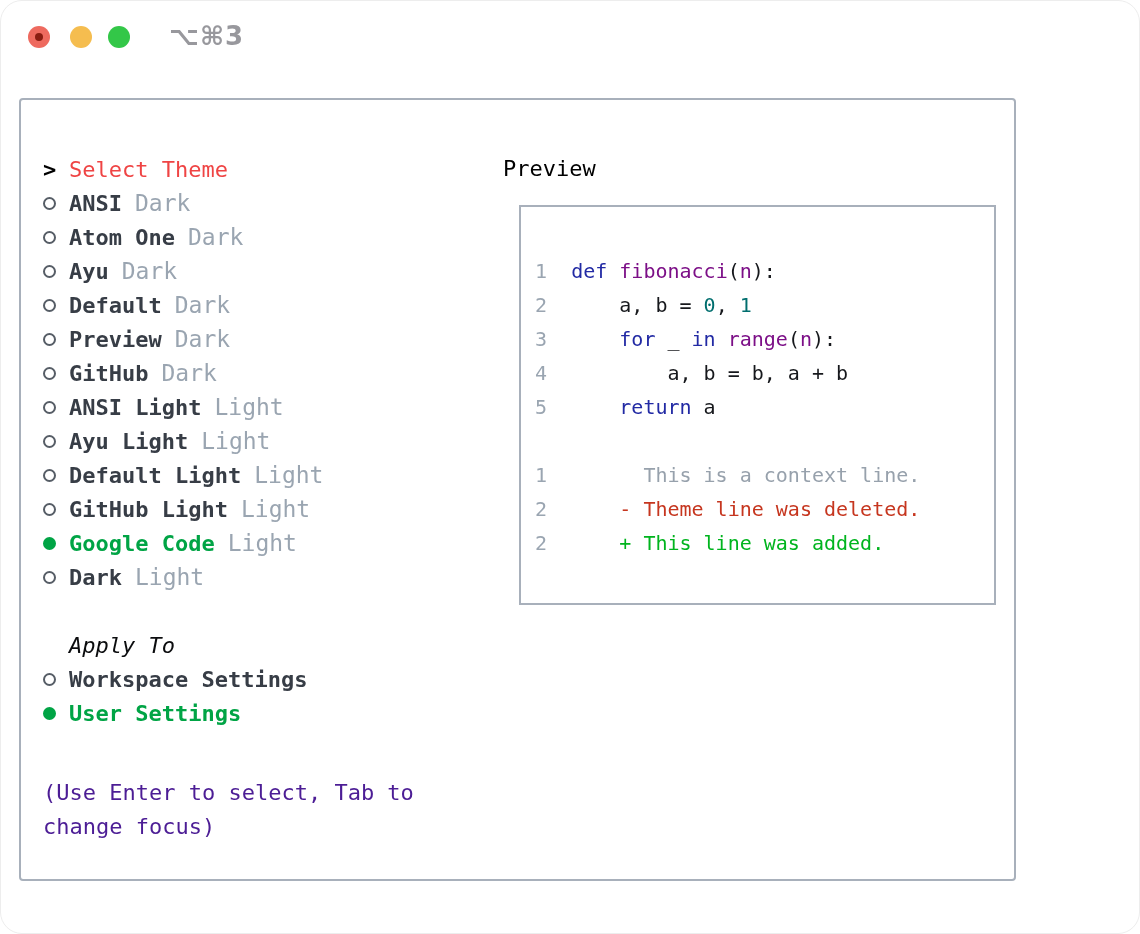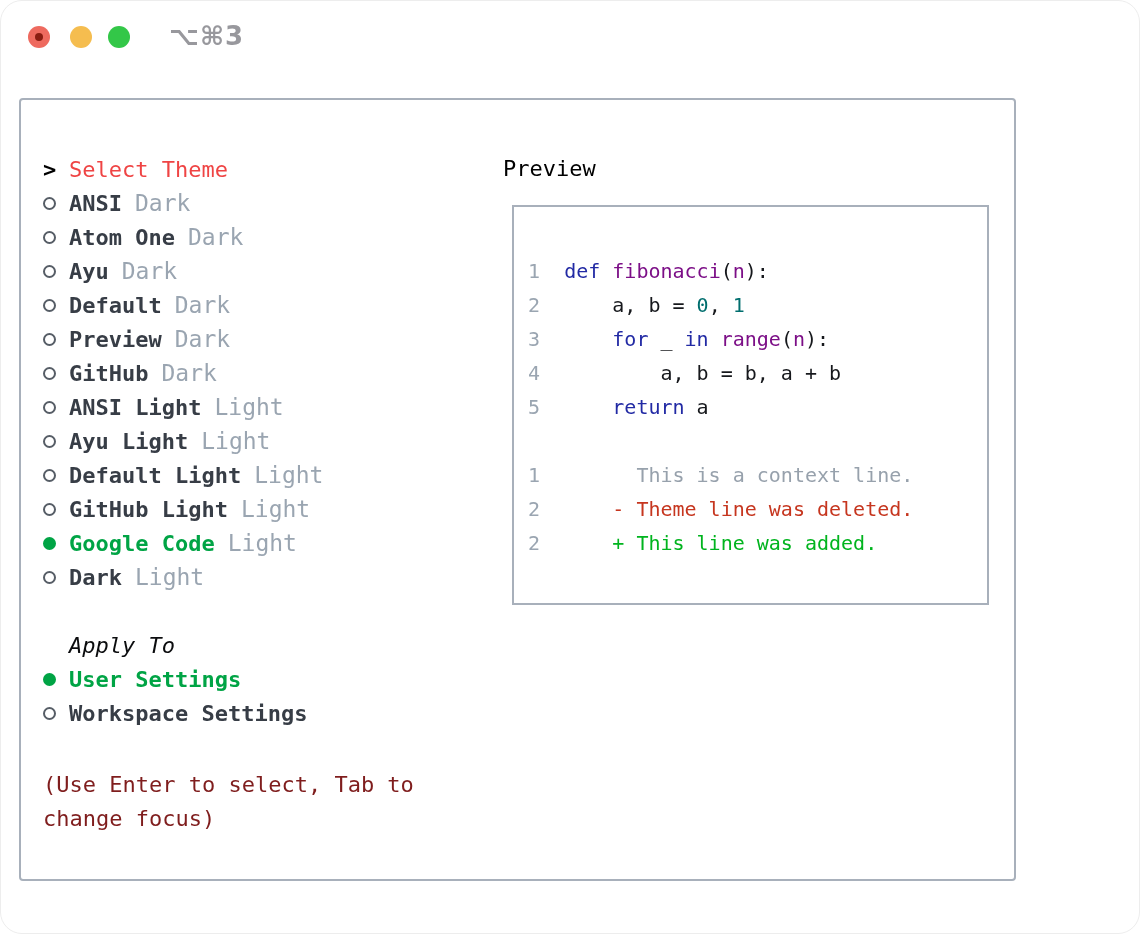--- a/index.html
+++ b/index.html
@@ -44,29 +44,29 @@
   .circle {
     width:13px; height:13px; border-radius:50%;
     border:2px solid #565d66; background:transparent;
   }
   .circle.sel { background:#00a445; border-color:#00a445; }
   .item-name    { font-size:22px; color:#373d46;font-weight:bold; }
   .item-name.sel{ color:#00a445; }
   .item-variant { font-size:23px; color:#9aa5b1; margin-left:13px; }
   .apply-header { font-size:22px; color:#0b0c0e;font-style:italic; }
   .hint {
-    margin-top:4px; font-size:22px; color:#7f1d1d;
+    margin-top:12px; font-size:22px; color:#4c1d95;
     line-height:34px; white-space:pre-line;
   }
 
   
   .right-col { position:absolute; left:482px; top:52px; width:500px; }
   .preview-header { font-size:22px; font-weight:normal; color:#000000; line-height:34px; height:34px; }
   .preview-box {
-    margin-top:19px; margin-left:9px; width:477px; height:400px;
+    margin-top:19px; margin-left:16px; width:477px; height:400px;
     border:2px solid #a8b0bb; background:#ffffff;
     padding:47px 0 0 14px; overflow:hidden;
   }
   .code-line { height:34px; line-height:34px; font-size:20px; white-space:pre; }
   .tk-num { color:#9aa5b1; }
   .tk-pln { color:#16181c; }
   .tk-kwd { color:#222aa4; }
   .tk-typ { color:#7c0f87; }
   .tk-lit { color:#006e6e; }
   .tk-ctx { color:#97a1ac;text-align:right; }
@@ -111,22 +111,22 @@
         </div>
 
       <div class="row blank"></div>
 
       <div class="row">
         <span class="marker"></span>
         <span class="apply-header">Apply To</span>
       </div>
 
       <div id="apply-list">
+          <div class="row"><span class="marker"><span class="circle"></span></span><span class="item-name">Workspace Settings</span></div>
           <div class="row"><span class="marker"><span class="circle sel"></span></span><span class="item-name sel">User Settings</span></div>
-          <div class="row"><span class="marker"><span class="circle"></span></span><span class="item-name">Workspace Settings</span></div>
         </div>
 
       <div class="row blank"></div>
 
       <div class="hint">(Use Enter to select, Tab to
 change focus)</div>
     </div>
 
     <div class="right-col">
       <div class="preview-header">Preview</div>

